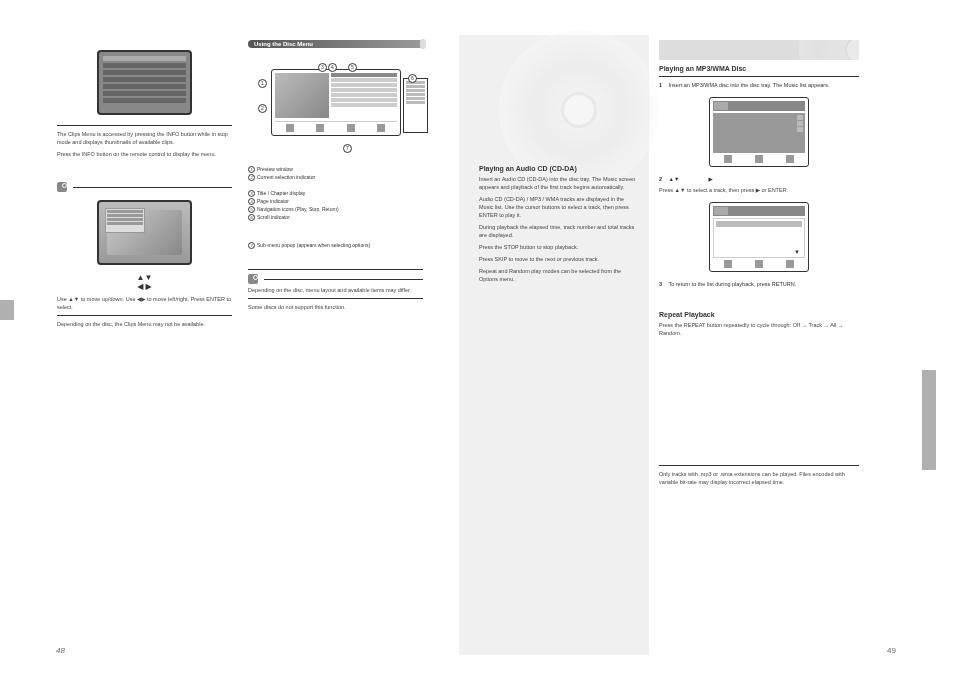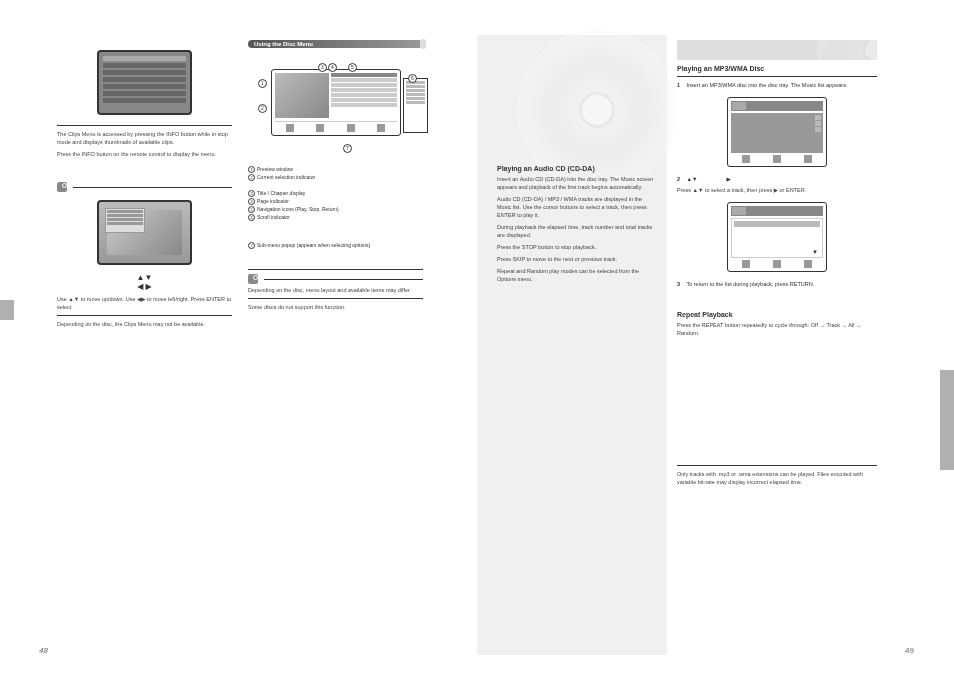--- a/index.html
+++ b/index.html
@@ -1,20 +1,20 @@
 <!DOCTYPE html>
 <html><head>
 <meta charset="utf-8">
 <style>
 * { margin: 0; padding: 0; box-sizing: border-box; }
 body { width: 954px; height: 675px; font-family: Arial, Helvetica, sans-serif; background: #fff; position: relative; font-size: 6px; color: #333; }
 
 .page { position: absolute; top: 0; width: 477px; height: 675px; background: #fff; }
 .page-left { left: 0; }
-.page-right { left: 477px; }
+.page-right { left: 459px; }
 
 
 .disc-decoration { position: absolute; top: 30px; left: 40px; width: 160px; height: 160px; border-radius: 50%; background: radial-gradient(circle, #fff 0%, #f5f5f5 15%, #e8e8e8 40%, #f5f5f5 60%, #fff 80%); opacity: 0.4; }
 .disc-decoration::after { content: ''; position: absolute; top: 50%; left: 50%; width: 30px; height: 30px; border-radius: 50%; background: #fff; border: 3px solid #ddd; transform: translate(-50%, -50%); }
 
 .disc-decoration-right { position: absolute; top: 50px; right: 0; width: 120px; height: 120px; border-radius: 50%; background: radial-gradient(circle, #fff 0%, #f0f0f0 20%, #e8e8e8 50%, #f5f5f5 80%); opacity: 0.4; overflow: hidden; }
 .disc-decoration-right::after { content: ''; position: absolute; top: 50%; left: 50%; width: 24px; height: 24px; border-radius: 50%; background: #fff; border: 2px solid #ddd; transform: translate(-50%, -50%); }
 
 .gray-sidebar-left { position: absolute; top: 300px; left: 0; width: 14px; height: 20px; background: #b0b0b0; }
 .gray-sidebar-right { position: absolute; top: 370px; right: 0; width: 14px; height: 100px; background: #b0b0b0; }
@@ -73,21 +73,21 @@
 .note-row { display: flex; align-items: center; margin-bottom: 2px; }
 .note-row .underline { flex: 1; margin: 0 0 0 4px; }
 
 .arrow-keys { text-align: center; font-size: 8px; margin: 4px 0; }
 .arrow-keys .pair { display: inline-block; margin: 0 3px; }
 
 .legend-item { font-size: 5px; line-height: 7px; margin-bottom: 1px; }
 .legend-item .circ { display: inline-block; width: 7px; height: 7px; border: 1px solid #333; border-radius: 50%; font-size: 4px; line-height: 5px; text-align: center; margin-right: 2px; }
 
 .page-num { position: absolute; bottom: 20px; font-size: 8px; color: #666; }
-.page-num-left { left: 39px; font-style: italic; }
+.page-num-left { left: 56px; font-style: italic; }
 .page-num-right { right: 40px; }
 
 h3.subhead { font-size: 7px; font-weight: bold; margin: 5px 0 3px; }
 
 .big-gray-bg { position: absolute; left: 0; top: 35px; width: 190px; bottom: 20px; background: #f0f0f0; }
 
 </style>
 </head>
 <body>
 

